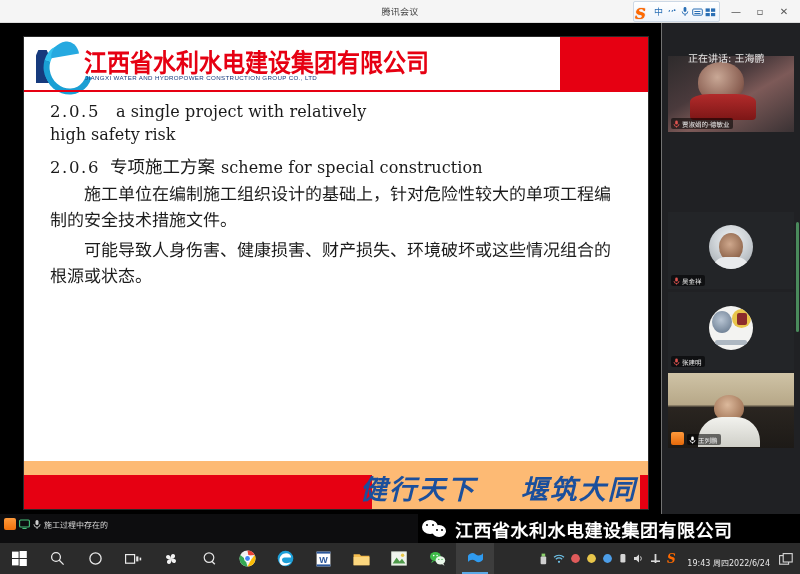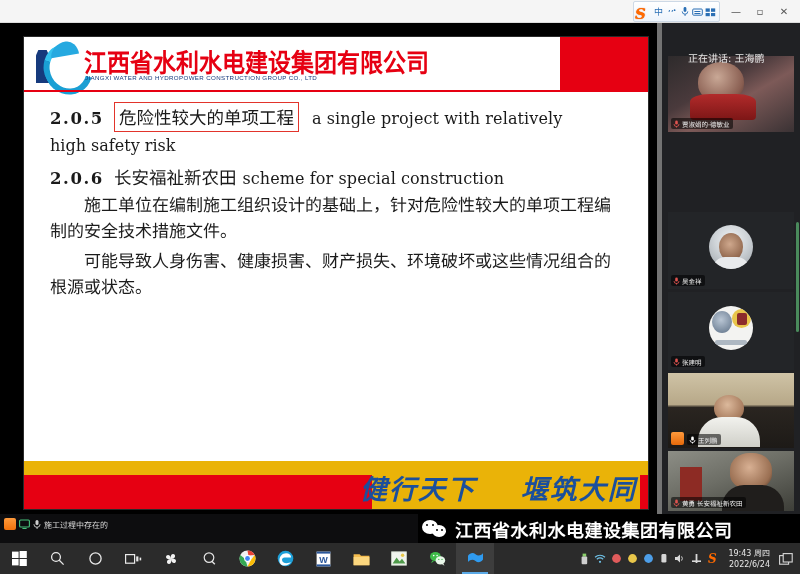--- a/index.html
+++ b/index.html
@@ -200,21 +200,21 @@
   }
   .clause {
     display: flex;
     align-items: baseline;
     padding: 0 26px;
     margin-top: 9px;
     font-size: 17.5px;
     white-space: nowrap;
   }
   .clause .num {
-    font-weight: bold;
+    font-weight: normal;
     letter-spacing: 1.6px;
     font-family: "DejaVu Serif", serif;
     margin-right: 10px;
     font-size: 16.5px;
   }
   .clause .term {
     font-size: 17.5px;
   }
   .clause .term.boxed {
     border: 1.6px solid #e2342b;
@@ -240,21 +240,21 @@
     margin-top: 3px;
     text-indent: 34px;
     color: #1c1c1c;
   }
 
   
   .slide-footer {
     position: absolute;
     left: 0; bottom: 0;
     width: 624px; height: 48px;
-    background: #eab308;
+    background: #fdba74;
   }
   .slide-footer .red-left {
     position: absolute;
     left: 0; bottom: 0;
     width: 348px; height: 34px;
     background: #e60012;
   }
   .slide-footer .red-right2 {
     position: absolute;
     right: 0; bottom: 0;
@@ -283,21 +283,21 @@
     z-index: 22;
     white-space: nowrap;
   }
 
   
   .filmstrip {
     position: absolute;
     right: 0; top: 0;
     width: 138px; height: 496px;
     background: #202124;
-    border-left: 5px solid #737373;
+    border-left: 1px solid #737373;
   }
   .tile {
     position: absolute;
     left: 6px;
     width: 126px;
     background: #2b2d30;
     overflow: hidden;
   }
   .tile .vid {
     position: absolute;
@@ -449,21 +449,21 @@
   }
   .tray-ic {
     width: 16px; height: 31px;
     display: flex;
     align-items: center;
     justify-content: center;
     cursor: pointer;
   }
   .tb-clock {
     display: flex;
-    flex-direction: column;
+    flex-direction: row;
     align-items: flex-end;
     justify-content: center;
     font-size: 8px;
     color: #e8e8e8;
     line-height: 11px;
     padding: 0 6px 0 8px;
     height: 21px;
     cursor: pointer;
   }
   .tb-notify {
@@ -472,20 +472,21 @@
     align-items: center;
     justify-content: center;
     cursor: pointer;
   }
   .clock-row { white-space: nowrap; }
 </style>
 </head>
 <body>
 
 <div class="titlebar">
+  <div class="titlebar-title">腾讯会议</div>
 
   <div class="ime-bar">
     <div class="ime-logo">
       <span class="s-glyph">S</span>
     </div>
     <div class="ime-item">中</div>
     <div class="ime-ic">
       <svg width="10" height="10" viewBox="0 0 10 10">
           <path d="M2 3 L3 3 L2.4 5 L1.6 5 Z M5 3 L6 3 L5.4 5 L4.6 5 Z" fill="#2a6fb5"></path>
           <circle cx="7.6" cy="3.2" r="0.9" fill="#2a6fb5"></circle>
@@ -536,28 +537,27 @@
         </div>
         <div class="company-cn">江西省水利水电建设集团有限公司</div>
         <div class="company-en">JIANGXI WATER AND HYDROPOWER CONSTRUCTION GROUP CO., LTD</div>
         <div class="hdr-rule"></div>
       </div>
 
       <div class="slide-text">
 
         <div class="clause">
           <span class="num">2.0.5</span>
-          <span class="term boxed">危险性较大的单项工程</span>
           <span class="en">a single project with relatively</span>
         </div>
         <div class="en-wrap">high safety risk</div>
 
         <div class="clause">
           <span class="num">2.0.6</span>
-          <span class="term">长安福祉新农田</span>
+          <span class="term">专项施工方案</span>
           <span class="en">scheme for special construction</span>
         </div>
         <div class="para">施工单位在编制施工组织设计的基础上，针对危险性较大的单项工程编制的安全技术措施文件。</div>
 
         <div class="para">可能导致人身伤害、健康损害、财产损失、环境破坏或这些情况组合的根源或状态。</div>
       </div>
 
       <div class="slide-footer">
         <div class="red-left"></div>
         <div class="red-right2"></div>
@@ -629,34 +629,20 @@
       <div class="namechip" style="left:19px;">
         <svg class="mic" viewBox="0 0 7 8">
             <rect x="2.2" y="0.6" width="2.6" height="4" rx="1.3" fill="#ffffff"></rect>
             <path d="M1 4a2.5 2.5 0 0 0 5 0" stroke="#ffffff" stroke-width="0.8" fill="none"></path>
             <rect x="3.1" y="6" width="0.8" height="1.6" fill="#ffffff"></rect>
           </svg>
         <span class="nm">王列鹏</span>
       </div>
     </div>
 
-    <div class="tile" style="top:429px; height:60px;">
-      <div class="vid" style="background:linear-gradient(160deg,#8d8e86 0%,#6d6e66 45%,#3d3e38 100%);"></div>
-      <div style="position:absolute;left:12px;top:16px;width:22px;height:34px;background:#8d2b24;"></div>
-      <div style="position:absolute;left:62px;top:2px;width:42px;height:36px;border-radius:46% 46% 40% 40%;background:radial-gradient(circle at 46% 40%,#d8b093,#9a6f52 70%,#3b2a20);"></div>
-      <div style="position:absolute;left:54px;top:34px;width:62px;height:26px;background:#201e1c;border-radius:22px 22px 0 0;"></div>
-      <div class="namechip">
-        <svg class="mic" viewBox="0 0 7 8">
-            <rect x="2.2" y="0.6" width="2.6" height="4" rx="1.3" fill="#e0534f"></rect>
-            <path d="M1 4a2.5 2.5 0 0 0 5 0" stroke="#e0534f" stroke-width="0.8" fill="none"></path>
-            <rect x="3.1" y="6" width="0.8" height="1.6" fill="#e0534f"></rect>
-          </svg>
-        <span class="nm">黄勇  长安福祉新农田</span>
-      </div>
-    </div>
 
     <div class="strip-scroll"></div>
   </div>
 </div>
 
 <div class="sharebar">
   <div class="share-left">
     <div class="appic"></div>
     <svg width="11" height="11" viewBox="0 0 11 11">
       <rect x="0.6" y="1" width="9.8" height="7" rx="1" stroke="#47c17a" stroke-width="1.1" fill="none"></rect>

